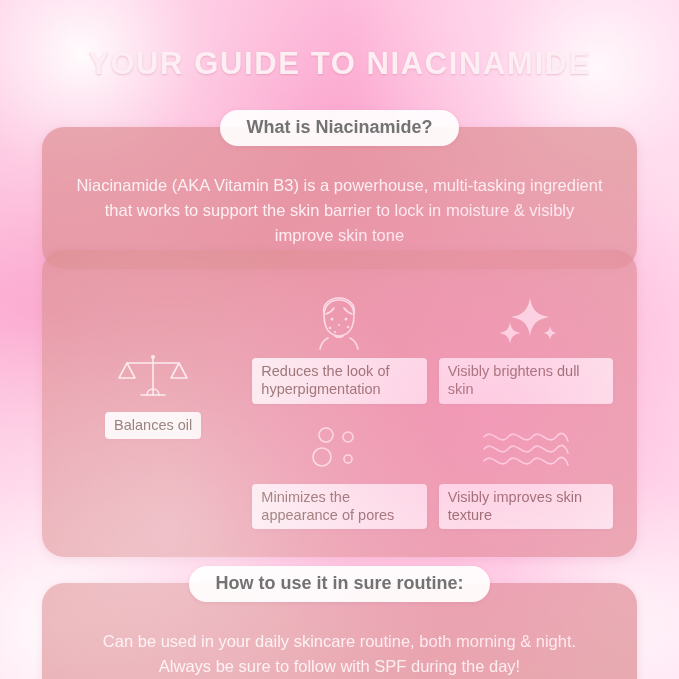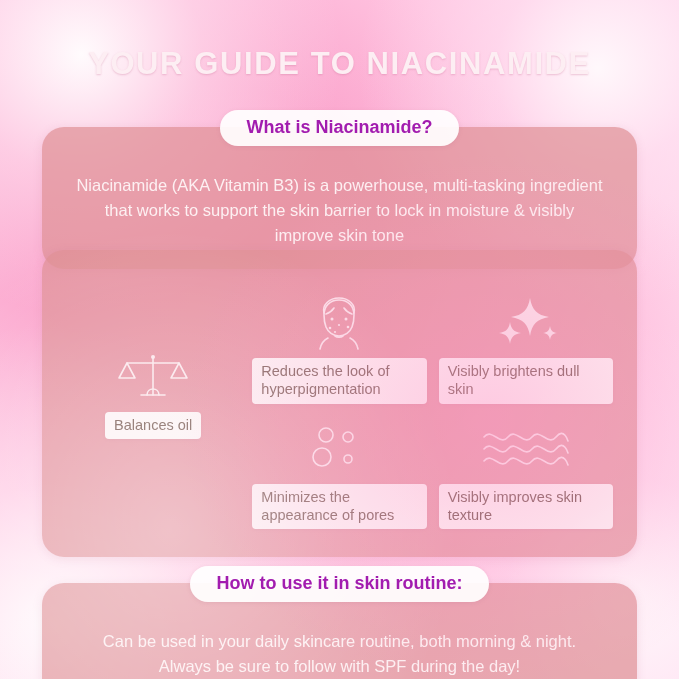--- a/index.html
+++ b/index.html
@@ -62,21 +62,21 @@
   }
 
   .pill-row {
     position: relative;
     display: flex;
     justify-content: center;
     z-index: 5;
   }
   .pill {
     background: rgba(255,255,255,0.92);
-    color: #a21caf;
+    color: #737373;
     font-size: 18px;
     font-weight: bold;
     padding: 7px 26px 8px;
     border-radius: 22px;
     box-shadow: 0 1px 4px rgba(180,110,140,0.18);
     white-space: nowrap;
   }
 
   .card-text {
     color: #fdf0f2;
@@ -225,20 +225,20 @@
               <path class="stroke" d="M6 36c8-10 16 10 24 0s16 10 24 0 16 10 24 0 12 4 12 4"></path>
             </svg>
           </div>
           <div class="label">Visibly improves skin texture</div>
         </div>
 
       </div>
     </div>
 
     <div class="pill-row" style="margin-top:9px;">
-      <div class="pill">How to use it in skin routine:</div>
+      <div class="pill">How to use it in sure routine:</div>
     </div>
     <div class="card card-routine">
       <div class="card-text">Can be used in your daily skincare routine, both morning &amp; night. Always be sure to follow with SPF during the day!</div>
     </div>
 
   </div>
 </div>
 
 </body></html>

